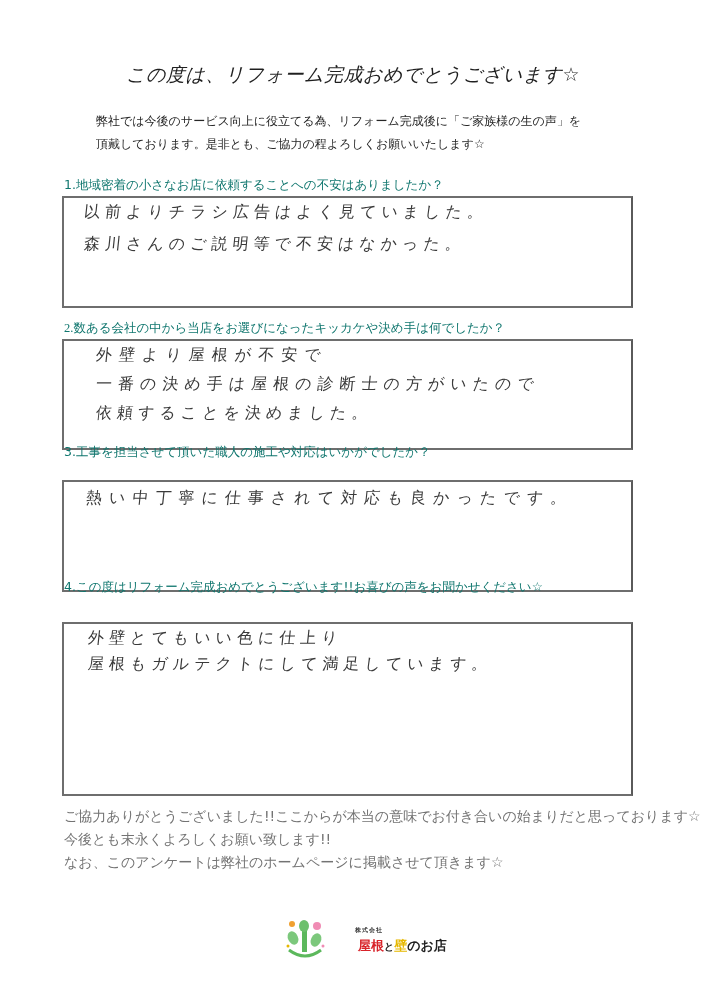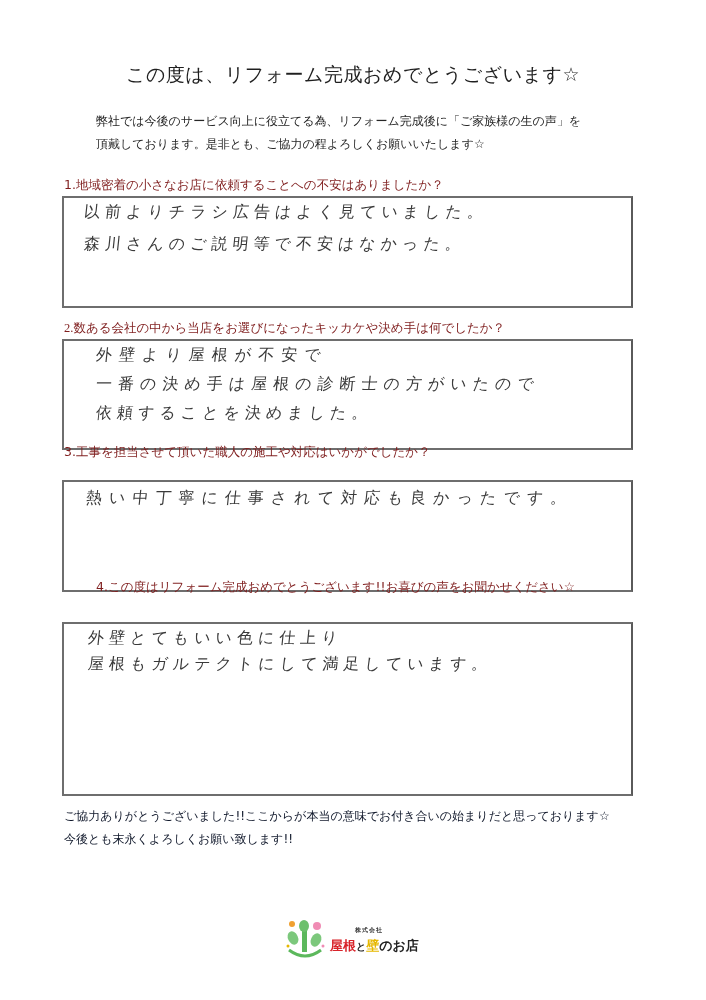--- a/index.html
+++ b/index.html
@@ -1,29 +1,29 @@
 <!DOCTYPE html>
 <html><head>
   <meta charset="utf-8">
   <style>
     html, body { margin: 0; padding: 0; background: #ffffff; }
     body { width: 706px; height: 1000px; position: relative; overflow: hidden;
            font-family: "DejaVu Sans", sans-serif; color: #222; }
     .title { position: absolute; left: 0; top: 62px; width: 706px; text-align: center;
-             font-size: 19px; letter-spacing: 0.5px; color: #1f1f1f; }
+             font-size: 19px; letter-spacing: 0.5px; color: #1f1f1f; font-style: italic; }
     .intro { position: absolute; left: 96px; top: 110px; font-size: 12px; line-height: 23px; color: #262626; }
-    .q-label { position: absolute; left: 64px; font-size: 12.5px; color: #7f1d1d; }
+    .q-label { position: absolute; left: 64px; font-size: 12.5px; color: #0f766e; }
     .box { position: absolute; left: 62px; width: 571px; border: 2px solid #6e6e6e; border-right-color:#5a5a5a; box-sizing: border-box; background:#fff; }
     .hand { position: absolute; font-family: "DejaVu Serif", serif; font-size: 16px; color: #3a3a3a;
             letter-spacing: 5px; transform: skewX(-6deg); white-space: nowrap; font-weight: 300; }
-    .closing { position: absolute; left: 64px; top: 805px; font-size: 12px; line-height: 23px; color: #0f172a; }
+    .closing { position: absolute; left: 64px; top: 805px; font-size: 14px; line-height: 23px; color: #737373; }
     .logo { position: absolute; left: 283px; top: 916px; width: 130px; height: 46px; }
     .logo-small { position: absolute; left: 355px; top: 926px; font-size: 6px; font-weight: bold; color:#333; letter-spacing:1px; }
     .logo-name { position: absolute; left: 330px; top: 937px; font-size: 13px; font-weight: bold; letter-spacing: 0px; white-space: nowrap; }
-    .logo-name .r { color: #d8232a; }
+    .logo-name .r { color: #d8232a; margin-left: 28px; }
     .logo-name .k { color: #222; }
     .logo-name .y { color: #e6b800; }
   </style>
 </head>
 <body>
 
 <div class="title">この度は、リフォーム完成おめでとうございます☆</div>
 
 <div class="intro">
   <div>弊社では今後のサービス向上に役立てる為、リフォーム完成後に「ご家族様の生の声」を</div>
@@ -41,29 +41,30 @@
   <div class="hand" style="left:32px;top:4px;letter-spacing:7px;">外壁より屋根が不安で</div>
   <div class="hand" style="left:32px;top:33px;letter-spacing:6px;">一番の決め手は屋根の診断士の方がいたので</div>
   <div class="hand" style="left:32px;top:62px;">依頼することを決めました。</div>
 </div>
 
 <div class="q-label" style="top:444px;">3.工事を担当させて頂いた職人の施工や対応はいかがでしたか？</div>
 <div class="box" style="top:480px;height:112px;">
   <div class="hand" style="left:22px;top:6px;letter-spacing:7px;">熱い中丁寧に仕事されて対応も良かったです。</div>
 </div>
 
-<div class="q-label" style="top:579px;margin-left:32px;">4.この度はリフォーム完成おめでとうございます!!お喜びの声をお聞かせください☆</div>
+<div class="q-label" style="top:579px;">4.この度はリフォーム完成おめでとうございます!!お喜びの声をお聞かせください☆</div>
 <div class="box" style="top:622px;height:174px;">
   <div class="hand" style="left:24px;top:4px;">外壁とてもいい色に仕上り</div>
   <div class="hand" style="left:24px;top:30px;">屋根もガルテクトにして満足しています。</div>
 </div>
 
 <div class="closing">
   <div>ご協力ありがとうございました!!ここからが本当の意味でお付き合いの始まりだと思っております☆</div>
   <div>今後とも末永くよろしくお願い致します!!</div>
+  <div>なお、このアンケートは弊社のホームページに掲載させて頂きます☆</div>
 </div>
 
 <div class="logo">
   <svg width="46" height="46" viewBox="0 0 46 46" style="position:absolute;left:0;top:0;">
     <rect x="19" y="14" width="5" height="22" fill="#5cb85c"></rect>
     <ellipse cx="21" cy="10" rx="5" ry="6" fill="#6cc06c"></ellipse>
     <ellipse cx="10" cy="22" rx="5" ry="7" fill="#7cc87c" transform="rotate(-25 10 22)"></ellipse>
     <ellipse cx="33" cy="24" rx="5" ry="7" fill="#7cc87c" transform="rotate(25 33 24)"></ellipse>
     <path d="M6 34 Q22 46 38 34" stroke="#5cb85c" stroke-width="3" fill="none"></path>
     <circle cx="9" cy="8" r="3" fill="#f0a030"></circle>

